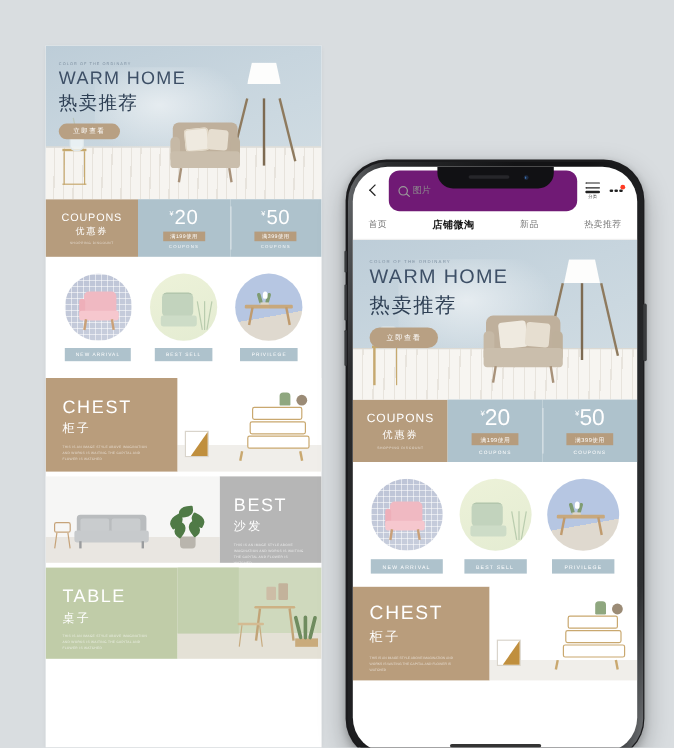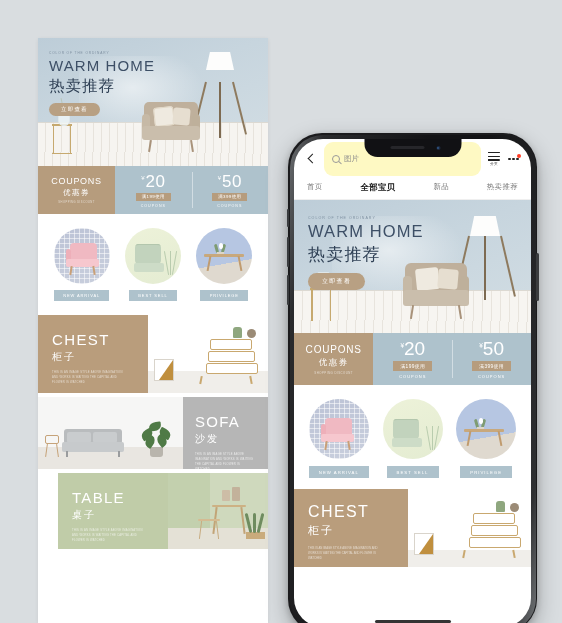--- a/index.html
+++ b/index.html
@@ -164,21 +164,21 @@
   .palm .lv:nth-child(4){ left:6px; bottom:26px; transform:rotate(-6deg); }
   .palm .lv:nth-child(5){ left:1px; bottom:11px; transform:rotate(-55deg); }
   .palm .lv:nth-child(6){ right:1px; bottom:12px; transform:rotate(52deg) scaleX(-1); }
   .sofa-txt { flex:1; background:#b6b6b6; color:#fff; padding: 16px 0 0 12px; }
   .sofa-txt .en { font-size:15px; letter-spacing:1.3px; font-weight:300; }
   .sofa-txt .cn { font-size:10px; letter-spacing:2px; margin-top:2px; }
   .sofa-txt .desc{ font-size:2.7px; line-height:1.8; letter-spacing:.25px; opacity:.72; margin-top:7px; width:82%; }
 
   
   .table-row { display:flex; height: 76px; margin-top: 4px; }
-  .table-txt { width: 48%; background:#c0cca8; color:#fff; padding: 16px 0 0 14px; margin-left: 20px; }
+  .table-txt { width: 48%; background:#c0cca8; color:#fff; padding: 16px 0 0 14px; }
   .table-txt .en { font-size:15px; letter-spacing:1.3px; font-weight:300; }
   .table-txt .cn { font-size:10px; letter-spacing:2px; margin-top:2px; }
   .table-txt .desc{ font-size:2.7px; line-height:1.8; letter-spacing:.25px; opacity:.66; margin-top:7px; width:80%; }
   .table-img { flex:1; position:relative; background: linear-gradient(180deg,#cfd9bd 0 72%,#e4e1d6 72% 100%); }
   .table-img .wallshade{ position:absolute; left:0; top:0; width:42%; height:72%; background:#c3d0ae; }
   .tbl-big { position:absolute; right:22px; bottom:14px; width:34px; height:30px; }
   .tbl-big .tp{ position:absolute; top:0; left:0; width:34px; height:2.4px; background:#cdb184; border-radius:1px;}
   .tbl-big .l1{ position:absolute; left:2px; top:2px; width:1.6px; height:27px; background:#c2a477; transform:rotate(7deg);}
   .tbl-big .l2{ position:absolute; right:2px; top:2px; width:1.6px; height:27px; background:#c2a477; transform:rotate(-7deg);}
   .tbl-sm { position:absolute; right:48px; bottom:10px; width:22px; height:20px; }
@@ -228,21 +228,21 @@
   .wifi span:nth-child(2){ bottom:2.4px; width:5.6px; height:3px; }
   .wifi span:nth-child(3){ bottom:0; width:2.2px; height:2.2px; border-radius:50%; background:#111; border:none; }
   .batt { width:14px; height:7px; border:1.1px solid #111; border-radius:2px; position:relative; }
   .batt::after { content:""; position:absolute; right:-2.6px; top:1.8px; width:1.4px; height:3px; background:#111; border-radius:0 1px 1px 0;}
   .batt i { position:absolute; left:1px; top:1px; bottom:1px; width:55%; background:#111; border-radius:1px; }
 
   .navbar { display:flex; align-items:center; gap:7px; padding: 3px 11px 6px; }
   .back-ico { width:12px; height:12px; position:relative; flex:0 0 auto; }
   .back-ico::before { content:""; position:absolute; left:4px; top:2.2px; width:6px; height:6px;
      border-left:1.4px solid #222; border-bottom:1.4px solid #222; transform:rotate(45deg); }
-  .searchbox { flex:1; height:34px; border-radius:9px; background:#fef9c3; display:flex; align-items:center; padding:0 8px; gap:4px; }
+  .searchbox { flex:1; height:34px; border-radius:9px; background:#701a75; display:flex; align-items:center; padding:0 8px; gap:4px; }
   .mag { width:8px; height:8px; border:1.2px solid #9a9a9a; border-radius:50%; position:relative; flex:0 0 auto; }
   .mag::after { content:""; position:absolute; right:-3px; bottom:-1.4px; width:3.6px; height:1.2px; background:#9a9a9a; transform:rotate(42deg); border-radius:1px;}
   .sb-ph { font-size:7.5px; color:#8d8d8d; }
   .cat-btn { display:flex; flex-direction:column; align-items:center; gap:1.5px; flex:0 0 auto; }
   .listico { width:12px; height:9px; display:flex; flex-direction:column; justify-content:space-between; }
   .listico span { display:block; height:1.4px; background:#222; border-radius:1px; position:relative; padding-left:3.4px; box-sizing:content-box;}
   .listico span::before{ content:""; position:absolute; left:0; top:0; width:1.4px; height:1.4px; background:#222; border-radius:50%; }
   .cat-lbl { font-size:3.6px; color:#333; letter-spacing:.2px; }
   .dots-btn { position:relative; display:flex; gap:1.6px; align-items:center; flex:0 0 auto; padding:4px 1px; }
   .dots-btn i { width:2.6px; height:2.6px; border-radius:50%; background:#222; }
@@ -483,21 +483,21 @@
         <div class="palm">
             <div class="pot"></div>
             <div class="lv"></div>
             <div class="lv"></div>
             <div class="lv"></div>
             <div class="lv"></div>
             <div class="lv"></div>
           </div>
       </div>
       <div class="sofa-txt">
-        <div class="en">SOFA</div>
+        <div class="en">BEST</div>
         <div class="cn">沙发</div>
         <div class="desc">THIS IS AN IMAGE STYLE ABOVE IMAGINATION AND WORKS IS WAITING THE CAPITAL AND FLOWER IS WATCHED</div>
       </div>
     </div>
 
     <div class="table-row">
       <div class="table-txt">
         <div class="en">TABLE</div>
         <div class="cn">桌子</div>
         <div class="desc">THIS IS AN IMAGE STYLE ABOVE IMAGINATION AND WORKS IS WAITING THE CAPITAL AND FLOWER IS WATCHED</div>
@@ -555,21 +555,21 @@
         <div class="dots-btn">
           <i></i>
             <i></i>
             <i></i>
           <div class="reddot"></div>
         </div>
       </div>
 
       <div class="tabs">
         <div class="tab">首页</div>
-        <div class="tab active">全部宝贝</div>
+        <div class="tab active">店铺微淘</div>
         <div class="tab">新品</div>
         <div class="tab">热卖推荐</div>
       </div>
 
       <div class="pc-scroll">
 
         <div class="p-banner">
           <div class="wall"></div>
             <div class="floor"></div>
             <div class="shadowblob"></div>

